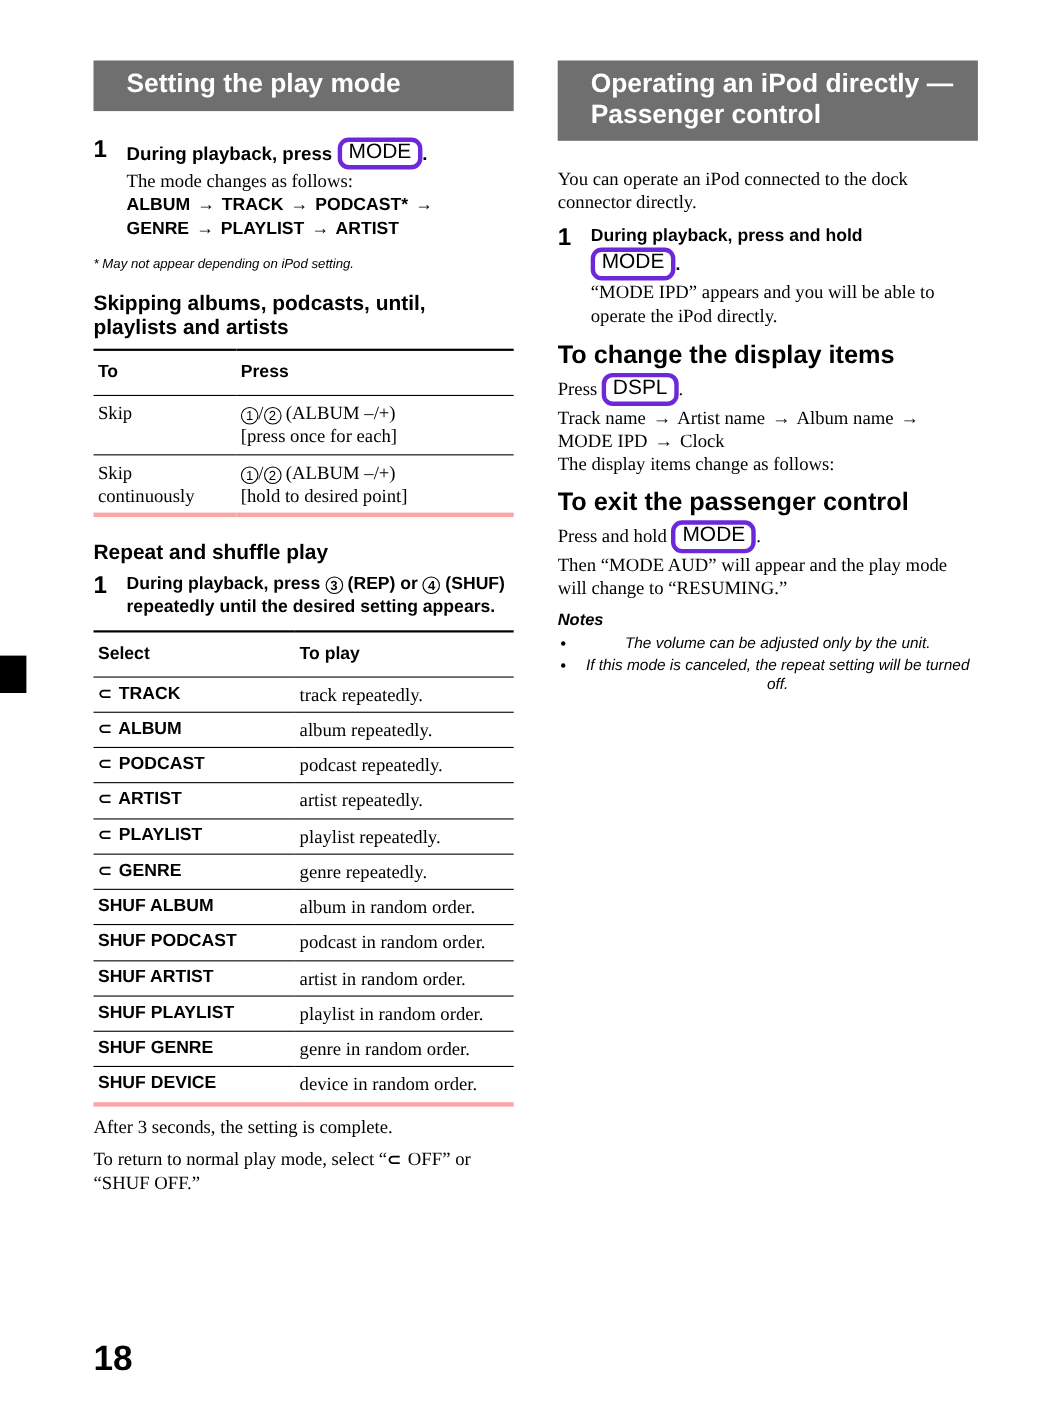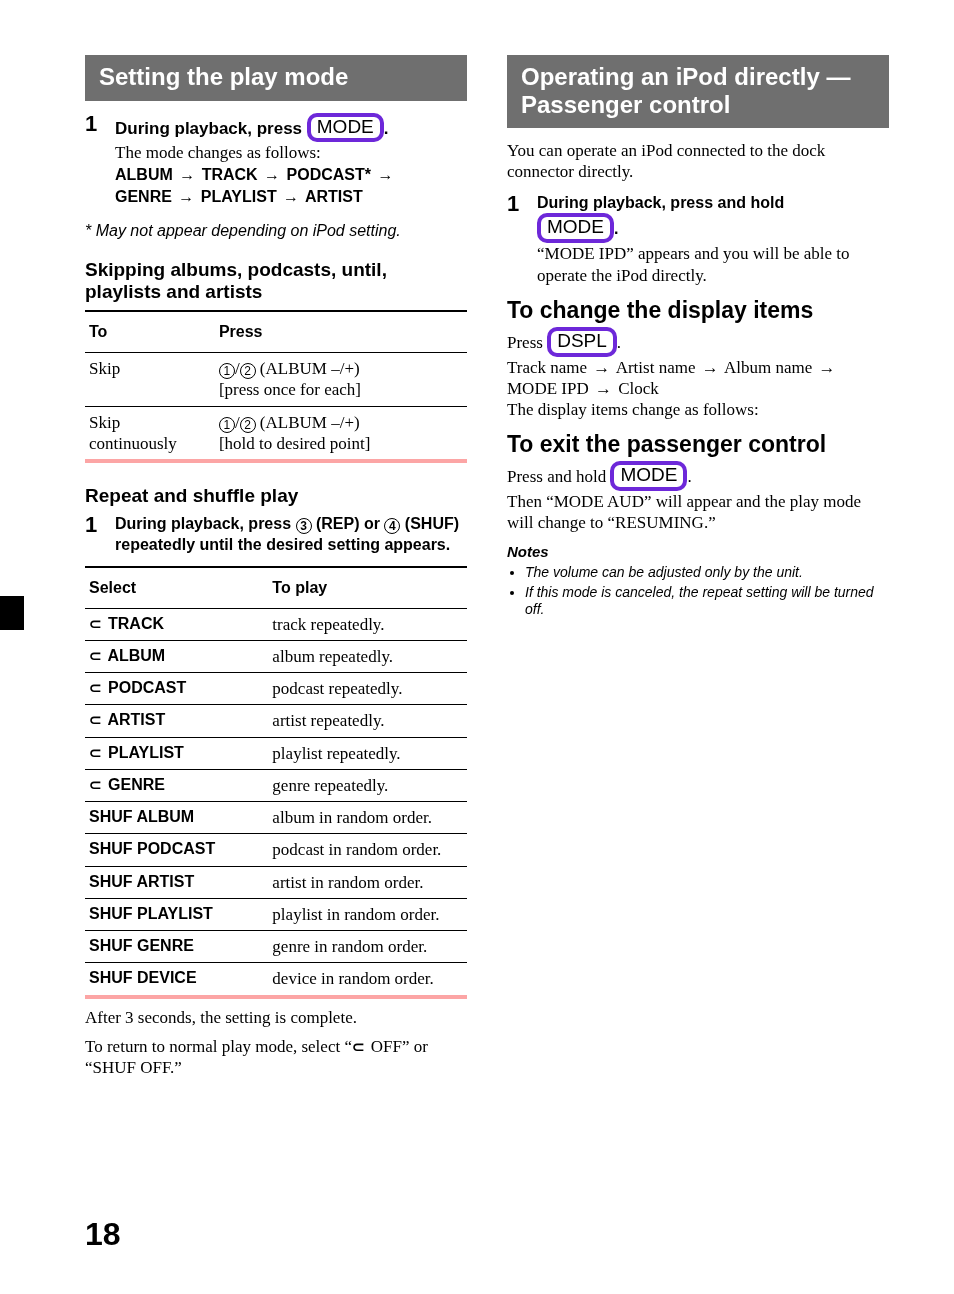--- a/index.html
+++ b/index.html
@@ -25,22 +25,22 @@
   .col {
     flex: 1;
     min-width: 0;
   }
   .banner {
     background: #6f6f6f;
     color: #fff;
     font-family: Arial, Helvetica, sans-serif;
     font-weight: bold;
     font-size: 24px;
-    padding: 8px 14px 10px 14px;
-    margin-bottom: 12px;
+    padding: 8px 14px 10px 30px;
+    margin-bottom: 24px;
     line-height: 1.15;
   }
   .step {
     display: flex;
     gap: 10px;
     margin-top: 6px;
   }
   .step-num {
     font-family: Arial, Helvetica, sans-serif;
     font-weight: bold;
@@ -82,21 +82,21 @@
     font-family: Arial, Helvetica, sans-serif;
     font-weight: bold;
     font-size: 15px;
     letter-spacing:-2px;
     vertical-align: 0px;
     margin-right:4px;
   }
   .asterisk-note {
     font-family: Arial, Helvetica, sans-serif;
     font-style: italic;
-    font-size: 16px;
+    font-size: 12px;
     margin-top: 12px;
   }
   .h2 {
     font-family: Arial, Helvetica, sans-serif;
     font-weight: bold;
     font-size: 19px;
     margin-top: 18px;
     margin-bottom: 6px;
     line-height: 1.2;
   }
@@ -150,21 +150,21 @@
     font-size: 15px;
     margin-top: 10px;
   }
   ul.notes-list {
     margin: 2px 0 0 0;
     padding-left: 18px;
     font-family: Arial, Helvetica, sans-serif;
     font-style: italic;
     font-size: 14px;
   }
-  ul.notes-list li { margin-bottom: 2px; }
+  ul.notes-list li { margin-bottom: 2px; text-align: center; }
   .mode-seq {
     font-family: Arial, Helvetica, sans-serif;
     font-weight: bold;
     font-size: 16px;
     line-height: 1.4;
   }
   .rep-select {
     font-family: Arial, Helvetica, sans-serif;
     font-weight: bold;
     font-size: 16px;

